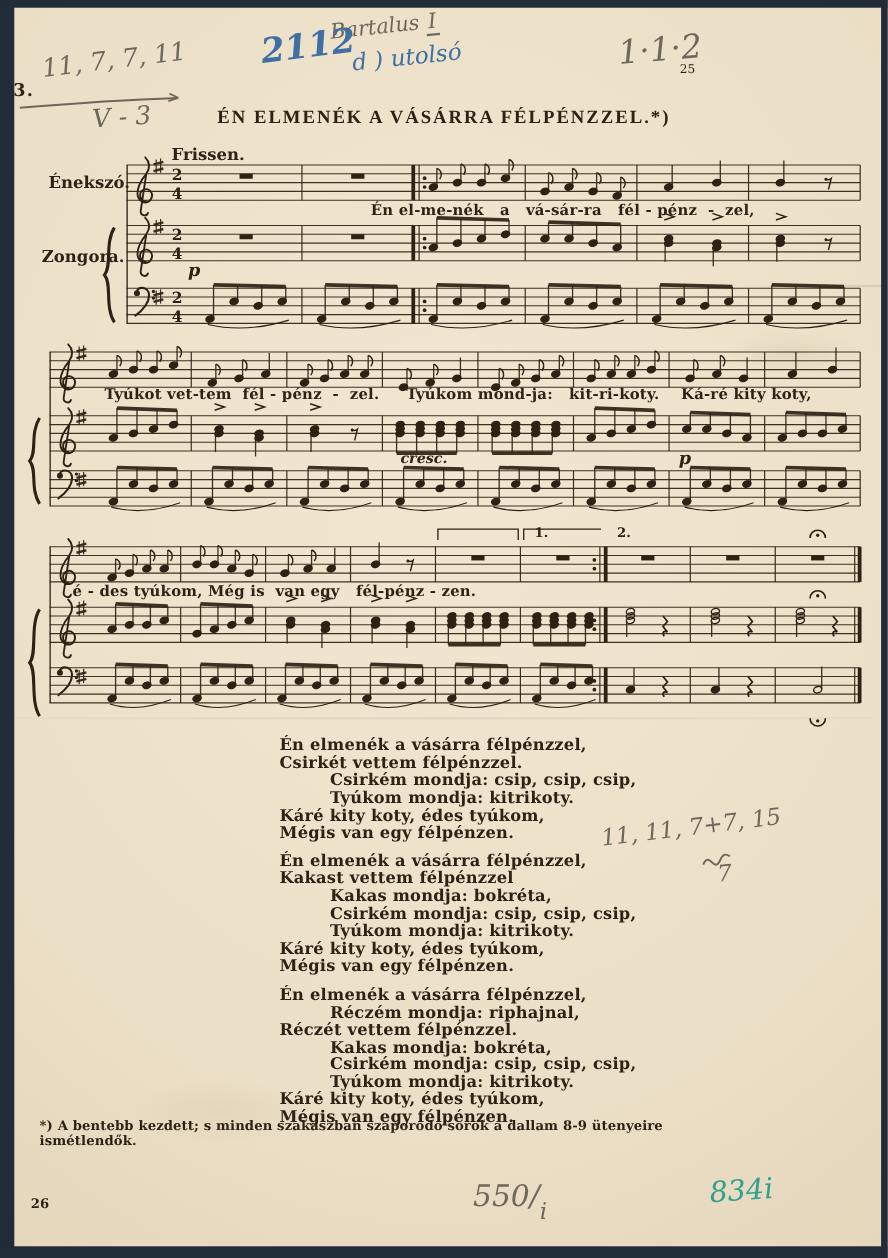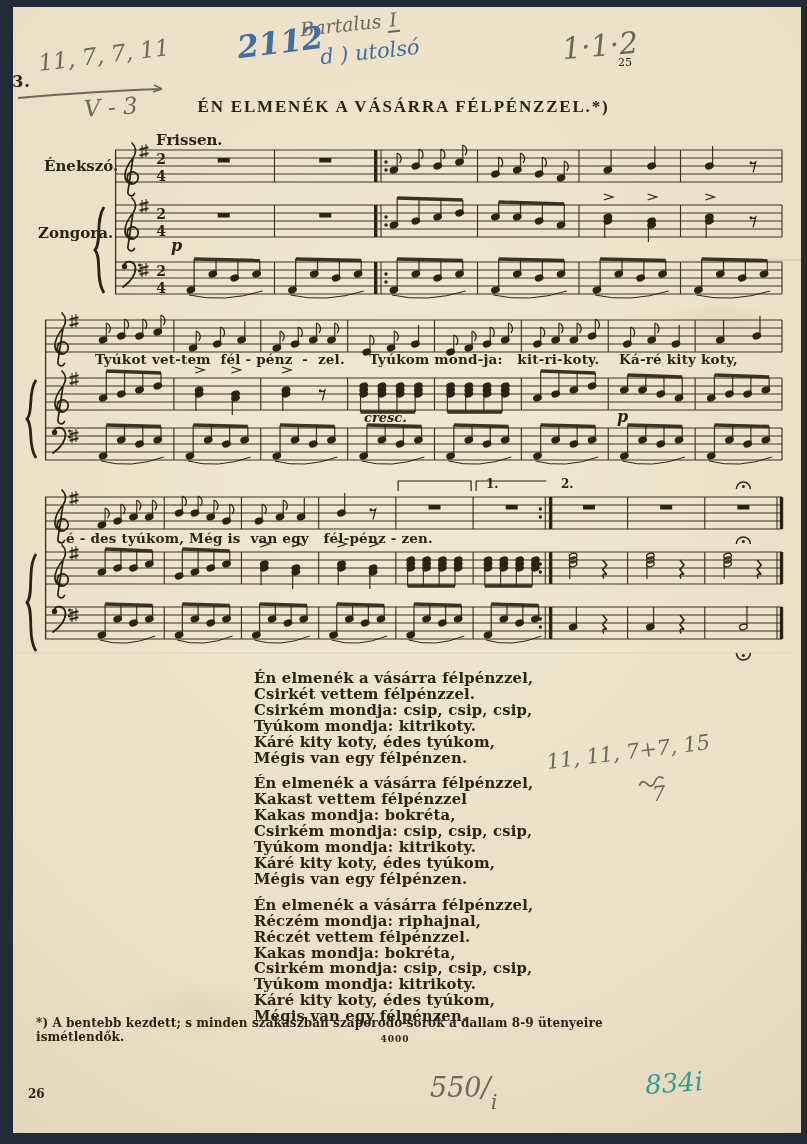--- a/index.html
+++ b/index.html
@@ -22,21 +22,21 @@
   #corner-number{left:618px;top:56px;font-size:11px;font-weight:400;}
   #tempo{left:156px;top:131px;font-weight:700;font-size:15px;}
   #voice-label{left:44px;top:157px;font-weight:700;font-size:15px;}
   #piano-label{left:38px;top:224px;font-weight:700;font-size:15px;}
   .dyn{font-style:italic;font-weight:700;font-size:16px;}
   .lyric{font-weight:700;font-size:13.5px;white-space:pre;letter-spacing:.2px;}
   .volta-label{font-weight:700;font-size:12px;}
   #verse-block{left:254px;top:670px;width:420px;}
   .stanza{margin-bottom:10px;}
   .vline{font-weight:700;font-size:14.8px;line-height:15.9px;letter-spacing:.2px;}
-  .vline.ind{}
+  .vline.ind{margin-left:46px;}
   #footnote{left:36px;top:1016px;width:600px;font-weight:700;font-size:12px;letter-spacing:.1px;}
   #plate-number{left:0;top:1034px;width:790px;text-align:center;font-size:9px;font-weight:700;letter-spacing:1px;}
   #bottom-left-number{left:28px;top:1087px;font-size:12px;font-weight:700;}
   .crease{position:absolute;z-index:5;pointer-events:none;}
   #music-svg{position:absolute;left:0;top:0;z-index:1;}
   .stain{position:absolute;border-radius:50%;pointer-events:none;z-index:0;}
 </style>
 </head>
 <body>
 
@@ -844,20 +844,21 @@
     </svg>
 
   <div class="abs print" id="tempo">Frissen.</div>
   <div class="abs print" id="voice-label">Énekszó.</div>
   <div class="abs print" id="piano-label">Zongora.</div>
   <div class="abs print dyn" style="left:171px;top:236px;">p</div>
   <div class="abs print dyn" style="left:364px;top:410px;font-size:13px;">cresc.</div>
   <div class="abs print dyn" style="left:617px;top:407px;">p</div>
   <div class="abs print volta-label" style="left:486px;top:477px;">1.</div>
   <div class="abs print volta-label" style="left:561px;top:477px;">2.</div>
+  <div class="abs print lyric" style="left:337px;top:183px;">Én el-me-nék   a   vá-sár-ra   fél - pénz  -  zel,</div>
   <div class="abs print lyric" style="left:66px;top:530px;">é - des tyúkom, Még is  van egy   fél-pénz - zen.</div>
   <div class="abs print lyric" style="left:95px;top:351px;">Tyúkot vet-tem  fél - pénz  -  zel.     Tyúkom mond-ja:   kit-ri-koty.    Ká-ré kity koty,</div>
 
   <div class="abs" id="verse-block">
       <div class="stanza">
         <div class="vline">Én elmenék a vásárra félpénzzel,</div>
         <div class="vline">Csirkét vettem félpénzzel.</div>
         <div class="vline ind">Csirkém mondja: csip, csip, csip,</div>
         <div class="vline ind">Tyúkom mondja: kitrikoty.</div>
         <div class="vline">Káré kity koty, édes tyúkom,</div>
@@ -884,21 +885,20 @@
       </div>
     </div>
 
   <div class="abs hand pencil" style="left:546px;top:740px;font-size:21px;transform:rotate(-7deg);">11, 11, 7+7, 15</div>
   <svg class="abs" style="left:636px;top:776px;transform:rotate(-8deg);" width="34" height="14">
     <path d="M3,8 q4,-7 8,-1 t8,-1 t9,-2" stroke="#6e675b" stroke-width="1.7" fill="none"></path>
   </svg>
   <div class="abs hand pencil" style="left:652px;top:782px;font-size:21px;transform:rotate(-5deg);">7</div>
 
   <div class="abs print" id="footnote">*) A bentebb kezdett; s minden szakaszban szaporodó sorok a dallam 8-9 ütenyeire ismétlendők.</div>
-  <div class="abs print" id="plate-number">4000</div>
   <div class="abs print" id="bottom-left-number">26</div>
 
   <div class="abs hand pencil" style="left:430px;top:1072px;font-size:27px;">
     <span>550/</span><span style="position:relative;top:12px;font-size:21px;">i</span>
   </div>
   <div class="abs hand teal" style="left:645px;top:1068px;font-size:26px;transform:rotate(-4deg);">834i</div>
 
 </div>
 
 </body></html>

